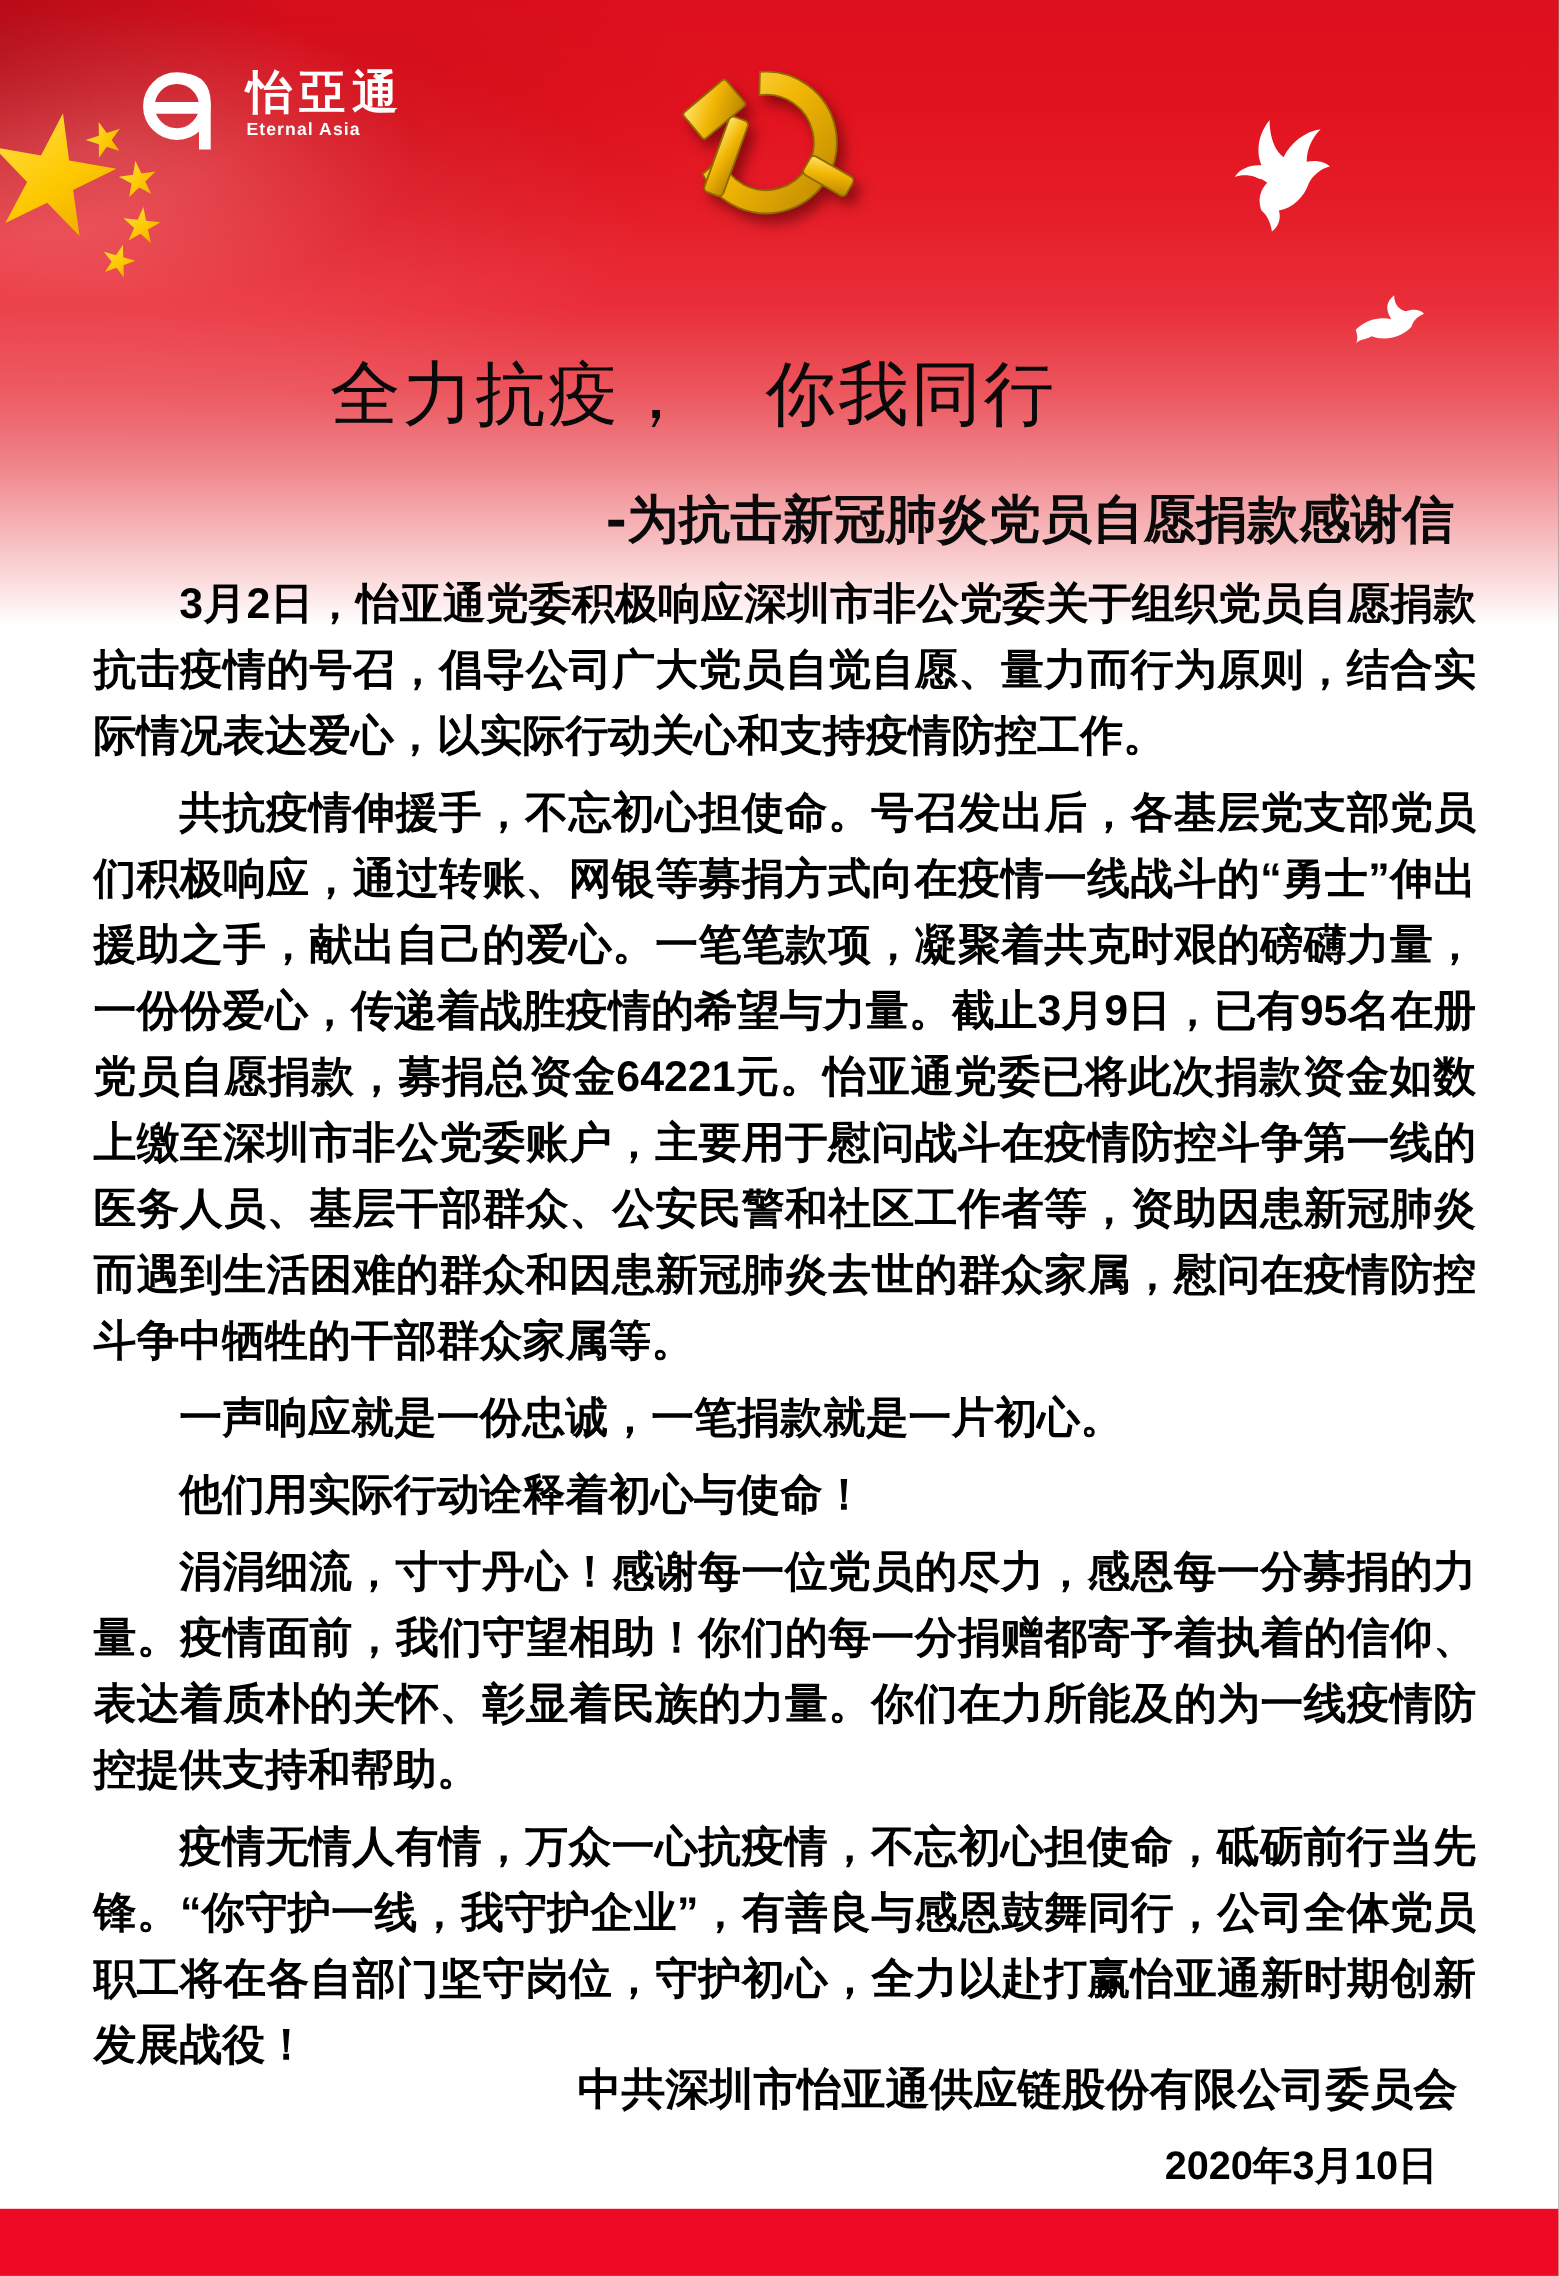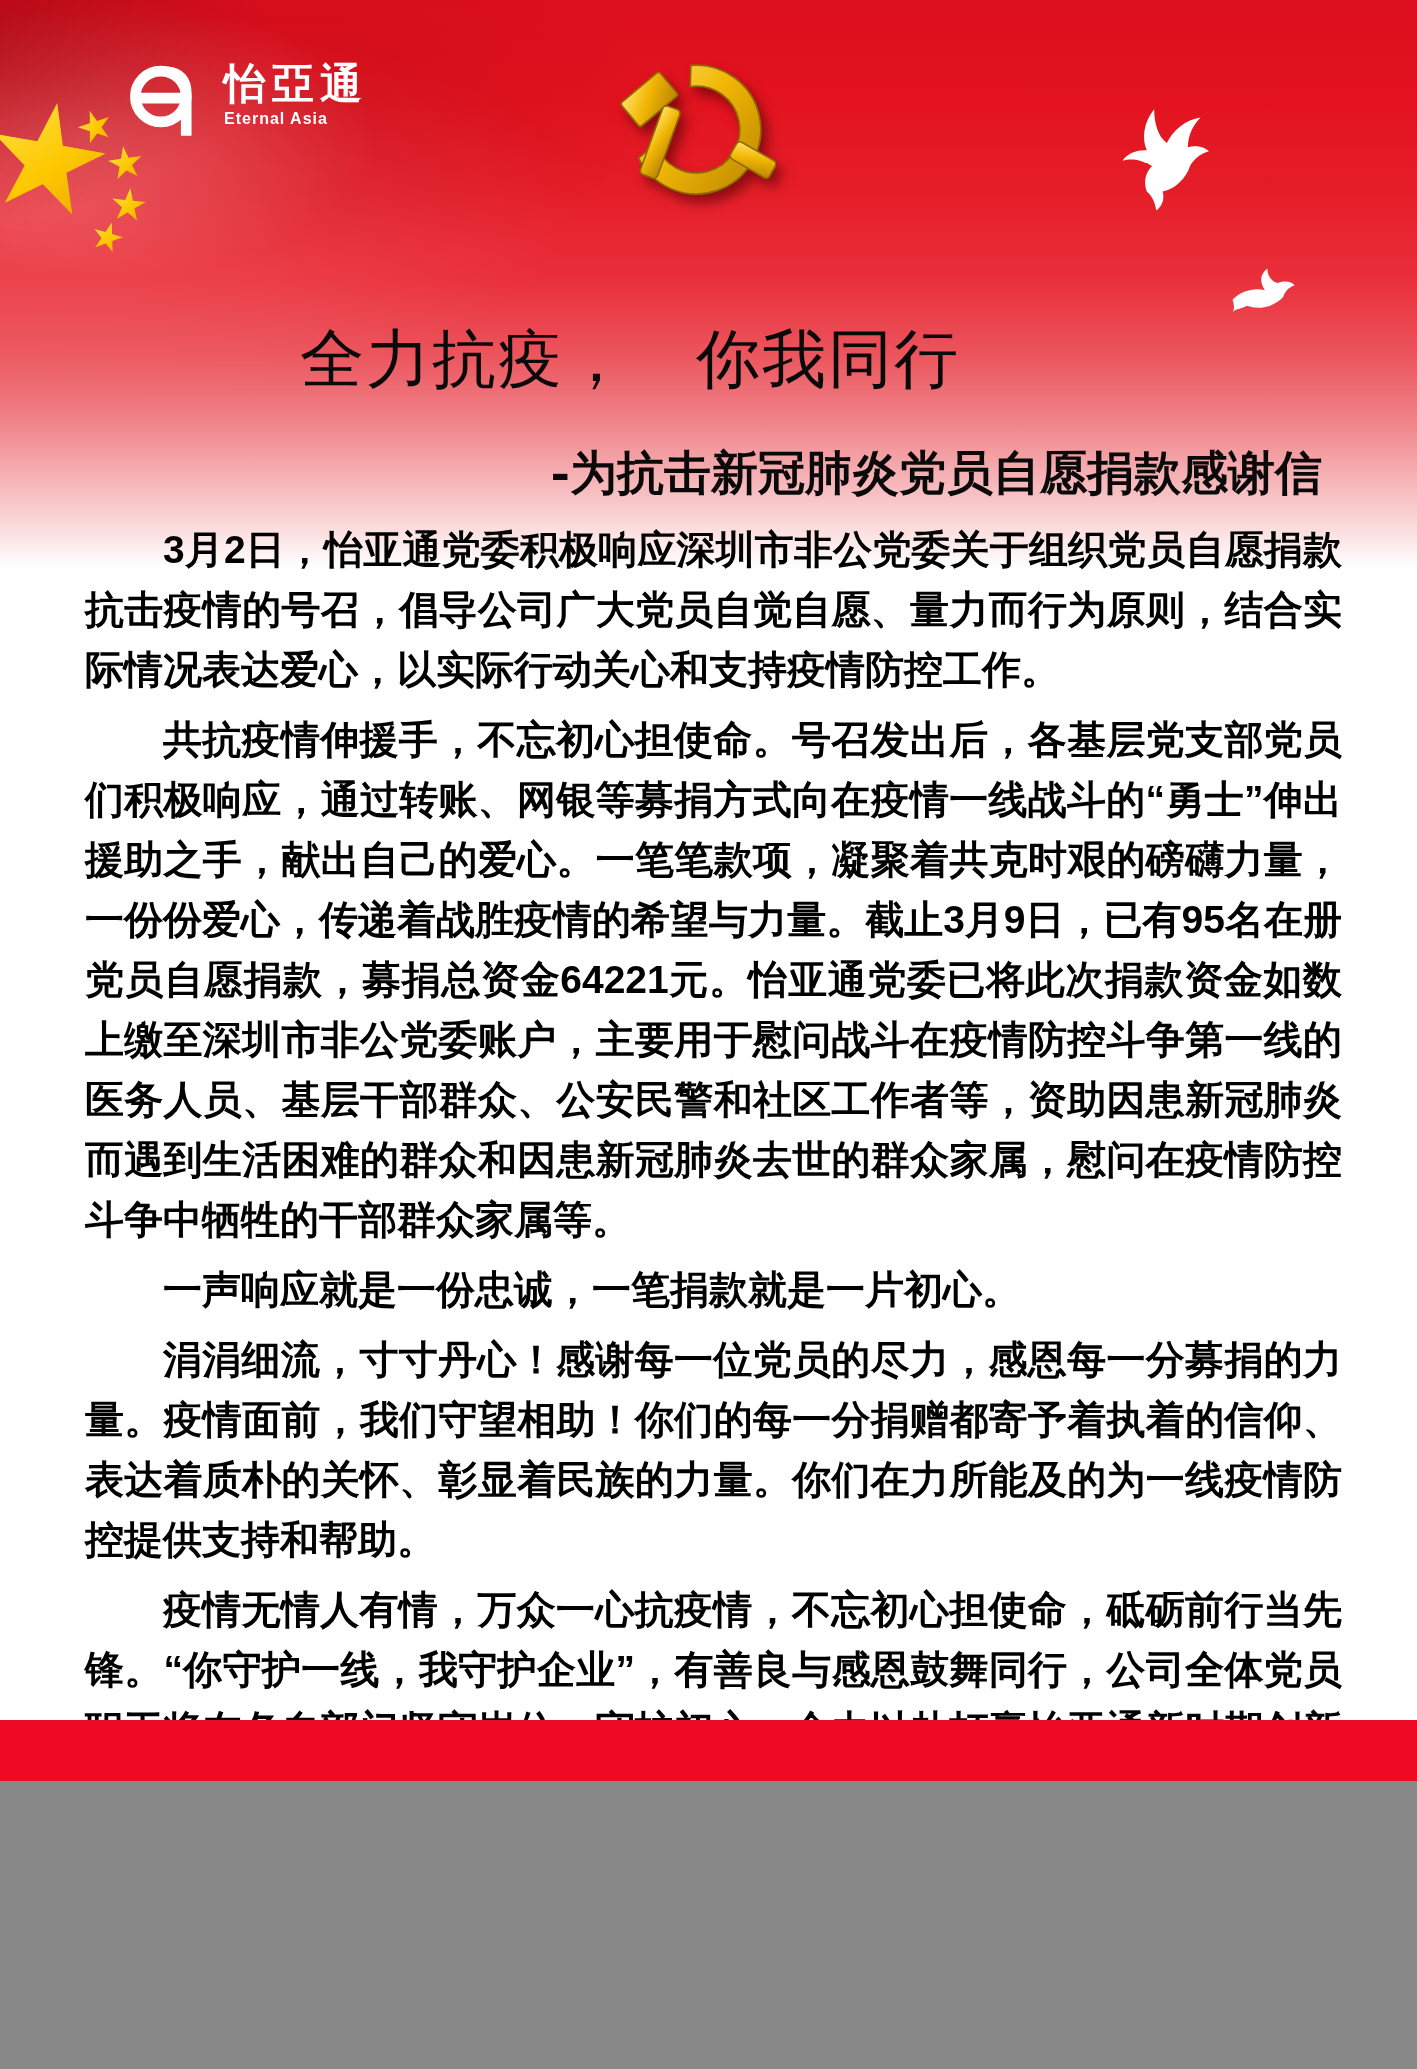--- a/index.html
+++ b/index.html
@@ -1,17 +1,17 @@
 <!DOCTYPE html>
 <html><head>
 <meta charset="utf-8">
 <style>
   html,body{margin:0;padding:0;background:#888;}
   .page{
-    position:relative; width:1417px; height:1781px; margin:0 auto; overflow:hidden;
+    position:relative; width:1417px; height:2069px; margin:0 auto; overflow:hidden;
     background:linear-gradient(180deg,
       #dc0f1e 0px, #e2131f 100px, #e51d28 190px, #e92f3a 280px,
       #ec555d 355px, #f0868c 425px, #f6b6b9 482px, #fbdcdd 528px,
       #ffffff 568px, #ffffff 100%);
     font-family:"Liberation Sans", sans-serif;
   }
   
   .page::before{
     content:""; position:absolute; left:0; top:0; width:100%; height:620px; pointer-events:none;
     background:
@@ -119,20 +119,21 @@
       C6,35 4,31 4,28 Z"></path>
   </svg>
 
   <h1 class="title">全力抗疫，　你我同行</h1>
   <h2 class="subtitle">-为抗击新冠肺炎党员自愿捐款感谢信</h2>
 
   <main class="letter">
       <div class="para">3月2日，怡亚通党委积极响应深圳市非公党委关于组织党员自愿捐款抗击疫情的号召，倡导公司广大党员自觉自愿、量力而行为原则，结合实际情况表达爱心，以实际行动关心和支持疫情防控工作。</div>
       <div class="para">共抗疫情伸援手，不忘初心担使命。号召发出后，各基层党支部党员们积极响应，通过转账、网银等募捐方式向在疫情一线战斗的“勇士”伸出援助之手，献出自己的爱心。一笔笔款项，凝聚着共克时艰的磅礴力量，一份份爱心，传递着战胜疫情的希望与力量。截止3月9日，已有95名在册党员自愿捐款，募捐总资金64221元。怡亚通党委已将此次捐款资金如数上缴至深圳市非公党委账户，主要用于慰问战斗在疫情防控斗争第一线的医务人员、基层干部群众、公安民警和社区工作者等，资助因患新冠肺炎而遇到生活困难的群众和因患新冠肺炎去世的群众家属，慰问在疫情防控斗争中牺牲的干部群众家属等。</div>
       <div class="para">一声响应就是一份忠诚，一笔捐款就是一片初心。</div>
+      <div class="para">他们用实际行动诠释着初心与使命！</div>
       <div class="para">涓涓细流，寸寸丹心！感谢每一位党员的尽力，感恩每一分募捐的力量。疫情面前，我们守望相助！你们的每一分捐赠都寄予着执着的信仰、表达着质朴的关怀、彰显着民族的力量。你们在力所能及的为一线疫情防控提供支持和帮助。</div>
       <div class="para">疫情无情人有情，万众一心抗疫情，不忘初心担使命，砥砺前行当先锋。“你守护一线，我守护企业”，有善良与感恩鼓舞同行，公司全体党员职工将在各自部门坚守岗位，守护初心，全力以赴打赢怡亚通新时期创新发展战役！</div>
     </main>
 
   <div class="signature">中共深圳市怡亚通供应链股份有限公司委员会</div>
   <div class="date">2020年3月10日</div>
 
   <footer class="red-bar"></footer>
 </div>
 

